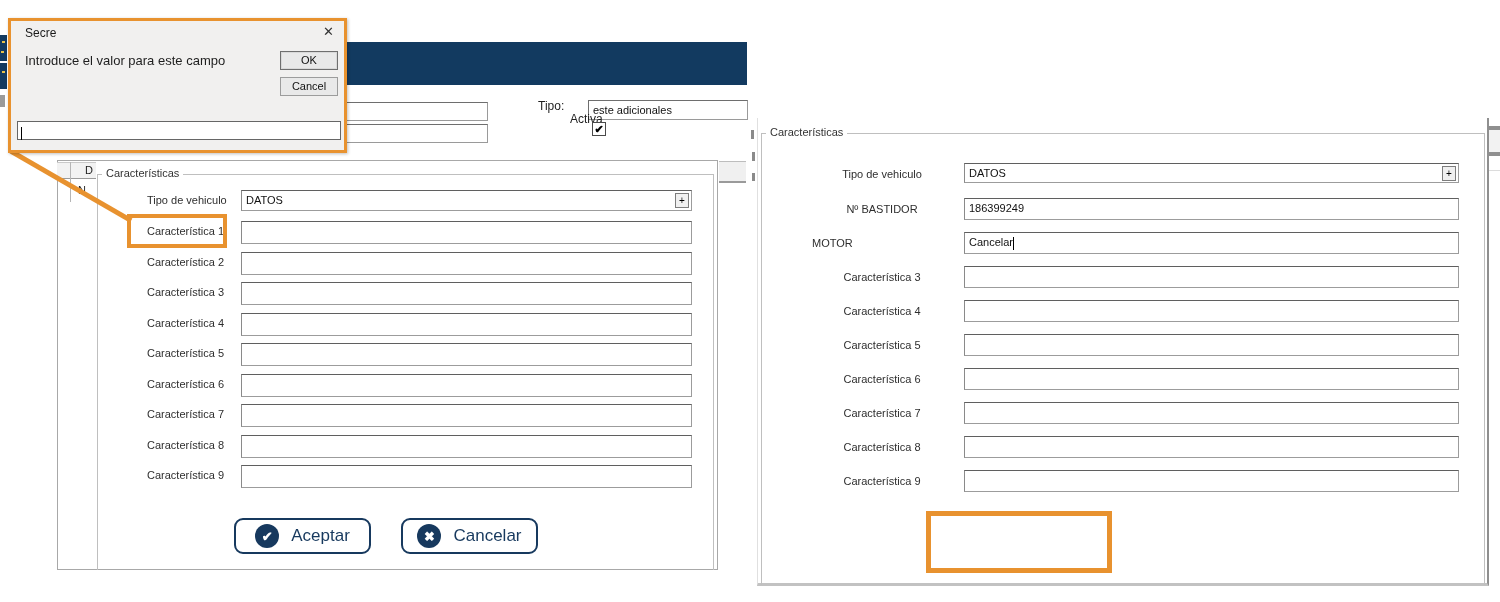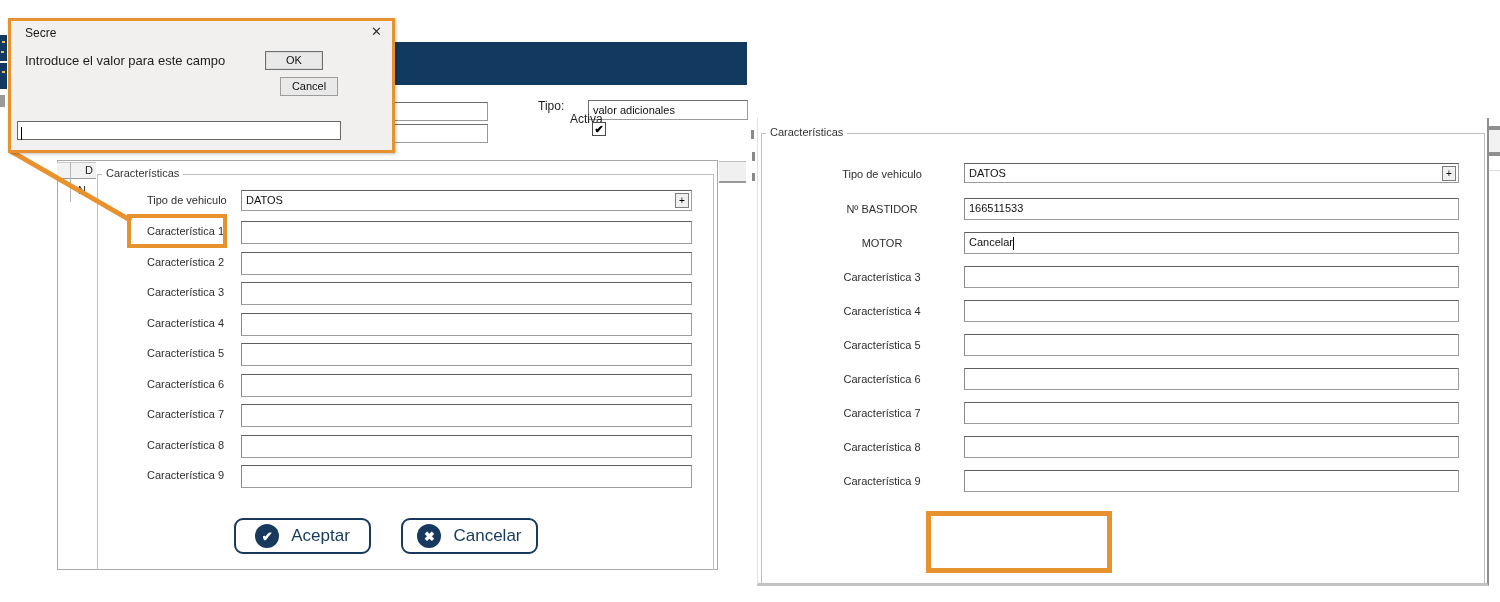--- a/index.html
+++ b/index.html
@@ -80,29 +80,29 @@
   .c24 { width:24px; height:24px; font-size:13px; }
 
   
   .annot { border:4px solid #E8922F; background:transparent; z-index:20; }
   .annot-label-box { left:127px; top:214px; width:100px; height:34px; }
   .annot-accept-box { left:926px; top:511px; width:186px; height:62px; border-width:5px; }
   .annot-line { left:12px; top:149px; width:139px; height:5px; background:#E8922F;
                 transform:rotate(30deg); transform-origin:0 0; z-index:20; }
 
   
-  .dialog { left:8px; top:18px; width:387px; height:135px; background:#f1f0ef;
+  .dialog { left:8px; top:18px; width:339px; height:135px; background:#f1f0ef;
             border:3px solid #E8922F; z-index:30; box-shadow:1px 1px 3px rgba(0,0,0,0.25); }
   .dlg-title { position:absolute; left:14px; top:5px; font-size:12px; color:#1a1a1a; }
   .dlg-close { position:absolute; right:10px; top:3px; font-size:13px; color:#333; }
   .dlg-msg { position:absolute; left:14px; top:32px; font-size:13px; color:#1e1e1e; }
   .dlg-btn { position:absolute; width:58px; height:19px; background:#e9e9e9;
              border:1px solid #9c9c9c; font-size:11px; color:#111; text-align:center;
              line-height:17px; }
-  .dlg-ok { left:254px; top:30px; border-color:#6f6f6f; box-shadow:inset 0 0 0 1px #d9d9d9; }
+  .dlg-ok { left:269px; top:30px; border-color:#6f6f6f; box-shadow:inset 0 0 0 1px #d9d9d9; }
   .dlg-cancel { left:269px; top:56px; }
   .dlg-input { position:absolute; left:6px; top:100px; width:324px; height:19px;
                background:#fff; border:1px solid #666; padding:2px 3px; }
 </style>
 </head>
 <body>
 
 <div id="screen">
 
   <div class="abs topbar"></div>
@@ -112,40 +112,40 @@
   </div>
   <div class="abs edge-navy2">
     <span class="edge-dot" style="left:2px;top:8px;"></span>
   </div>
   <div class="abs edge-frag"></div>
 
   <div class="abs bg-field bg-field-1"></div>
   <div class="abs bg-field bg-field-2"></div>
 
   <div class="abs win-label tipo-label">Tipo:</div>
-  <div class="abs tipo-combo">valor adicionales</div>
+  <div class="abs tipo-combo">este adicionales</div>
   <div class="abs win-label activa-label">Activa</div>
   <div class="abs checkbox">✔</div>
 
   <div class="abs midfrag"></div>
   <div class="abs glyph-frag" style="left:751px;top:130px;height:9px;"></div>
   <div class="abs glyph-frag" style="left:752px;top:152px;height:9px;"></div>
   <div class="abs glyph-frag" style="left:752px;top:173px;height:8px;"></div>
   <div class="abs scroll-frag"></div>
   <div class="abs scroll-line"></div>
 
   <div class="abs right-panel">
     <div class="fieldset fs-right"></div>
     <div class="fs-title fs-title-right">Características</div>
     <div id="right-rows">
         <div class="row-label" style="left: 54px; top: 50px; width: 140px; text-align: center;">Tipo de vehiculo</div>
         <div class="row-input" style="left: 206px; top: 45px; width: 495px; height: 20px;"><span>DATOS</span><div class="combo-btn">+</div></div>
         <div class="row-label" style="left: 54px; top: 85px; width: 140px; text-align: center;">Nº BASTIDOR</div>
-        <div class="row-input" style="left: 206px; top: 80px; width: 495px; height: 22px;"><span>166511533</span></div>
-        <div class="row-label" style="left: 54px; top: 119px; width: 140px; text-align: center;">MOTOR</div>
+        <div class="row-input" style="left: 206px; top: 80px; width: 495px; height: 22px;"><span>186399249</span></div>
+        <div class="row-label" style="left: 54px; top: 119px; width: 140px; ">MOTOR</div>
         <div class="row-input" style="left: 206px; top: 114px; width: 495px; height: 22px;"><span>Cancelar</span><span class="caret"></span></div>
         <div class="row-label" style="left: 54px; top: 153px; width: 140px; text-align: center;">Característica 3</div>
         <div class="row-input" style="left: 206px; top: 148px; width: 495px; height: 22px;"><span></span></div>
         <div class="row-label" style="left: 54px; top: 187px; width: 140px; text-align: center;">Característica 4</div>
         <div class="row-input" style="left: 206px; top: 182px; width: 495px; height: 22px;"><span></span></div>
         <div class="row-label" style="left: 54px; top: 221px; width: 140px; text-align: center;">Característica 5</div>
         <div class="row-input" style="left: 206px; top: 216px; width: 495px; height: 22px;"><span></span></div>
         <div class="row-label" style="left: 54px; top: 255px; width: 140px; text-align: center;">Característica 6</div>
         <div class="row-input" style="left: 206px; top: 250px; width: 495px; height: 22px;"><span></span></div>
         <div class="row-label" style="left: 54px; top: 289px; width: 140px; text-align: center;">Característica 7</div>

